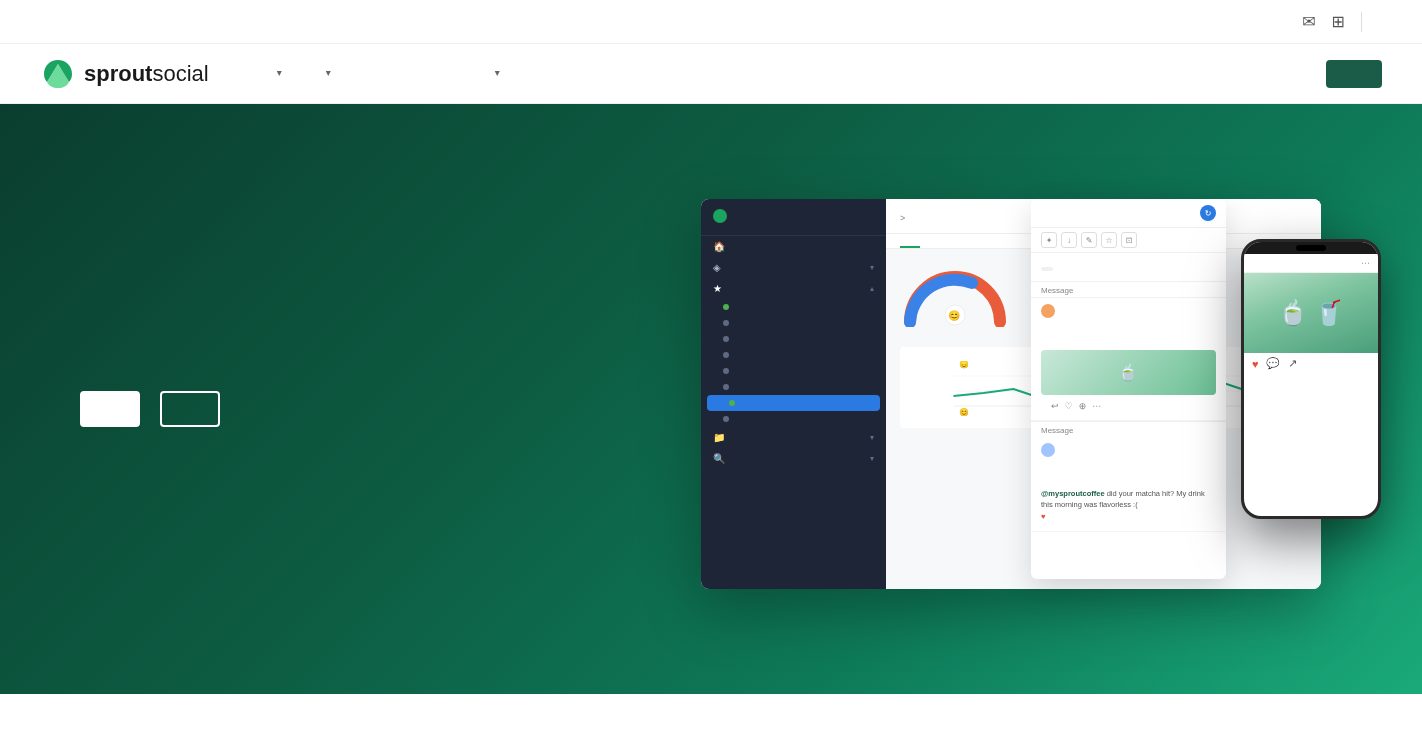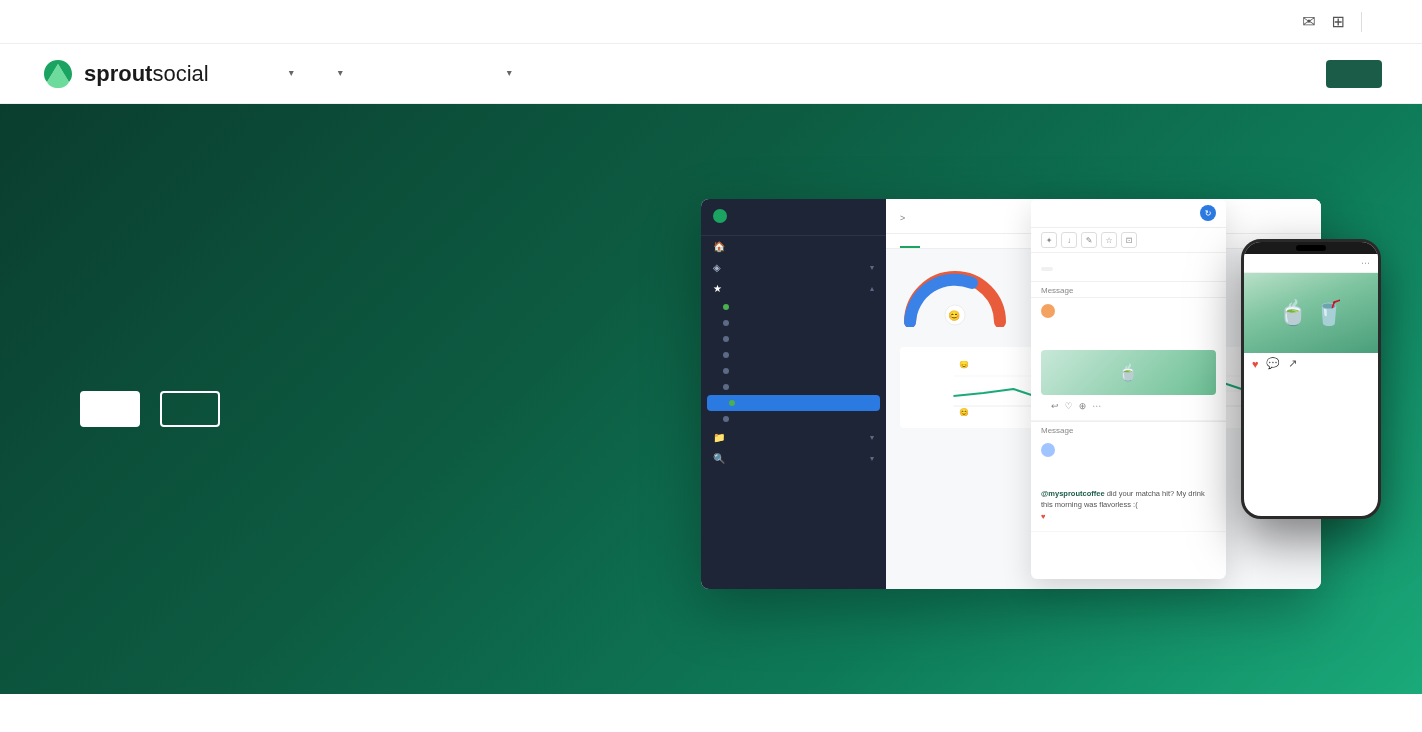--- a/index.html
+++ b/index.html
@@ -23,21 +23,21 @@
     .login-btn { color: #333; font-size: 14px; cursor: pointer; background: none; border: none; display: flex; align-items: center; gap: 4px; }
 
     
     .navbar {
       background: #fff;
       height: 60px;
       display: flex;
       align-items: center;
       padding: 0 40px;
       border-bottom: 1px solid #eee;
-      gap: 16px;
+      gap: 4px;
     }
     .logo-area { display: flex; align-items: center; gap: 8px; margin-right: 40px; }
     .logo-icon { width: 36px; height: 36px; }
     .logo-text { font-size: 22px; font-weight: 700; color: #1a1a1a; }
     .logo-text span { font-weight: 300; }
     .nav-links { display: flex; align-items: center; gap: 0; flex: 1; }
     .nav-item {
       display: flex; align-items: center; gap: 4px;
       padding: 0 20px; height: 60px;
       font-size: 15px; font-weight: 500; color: #222;

